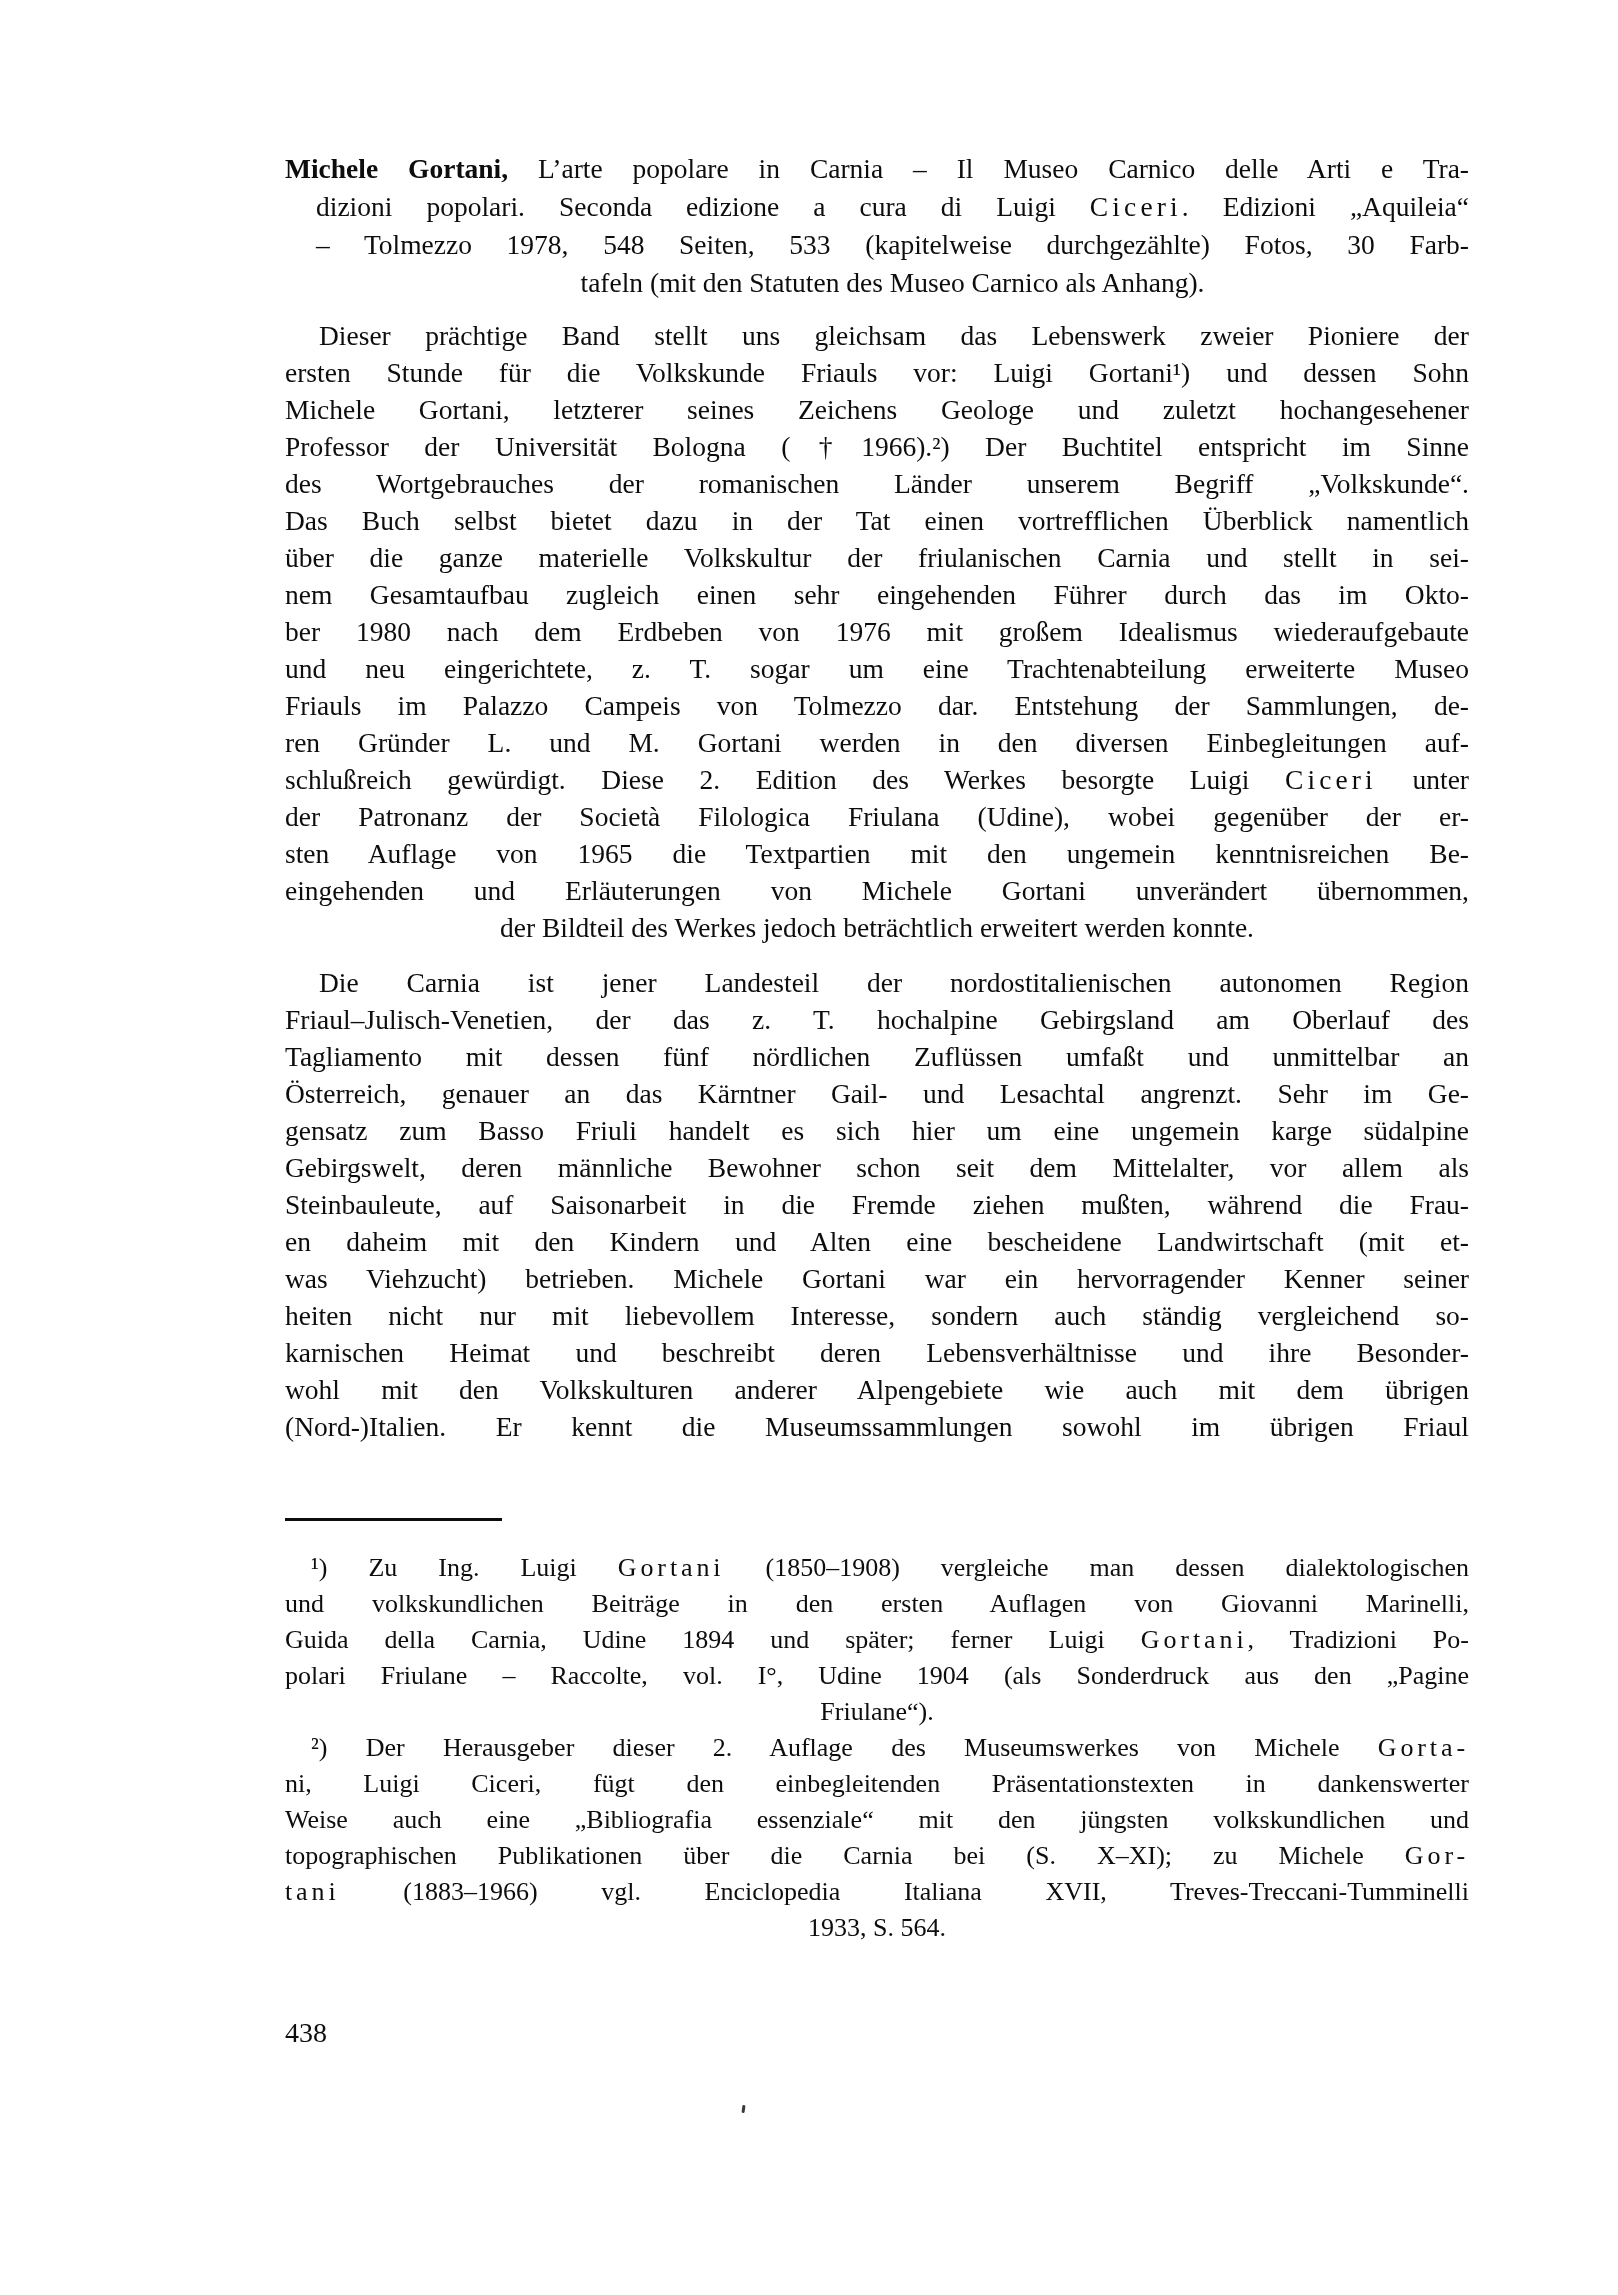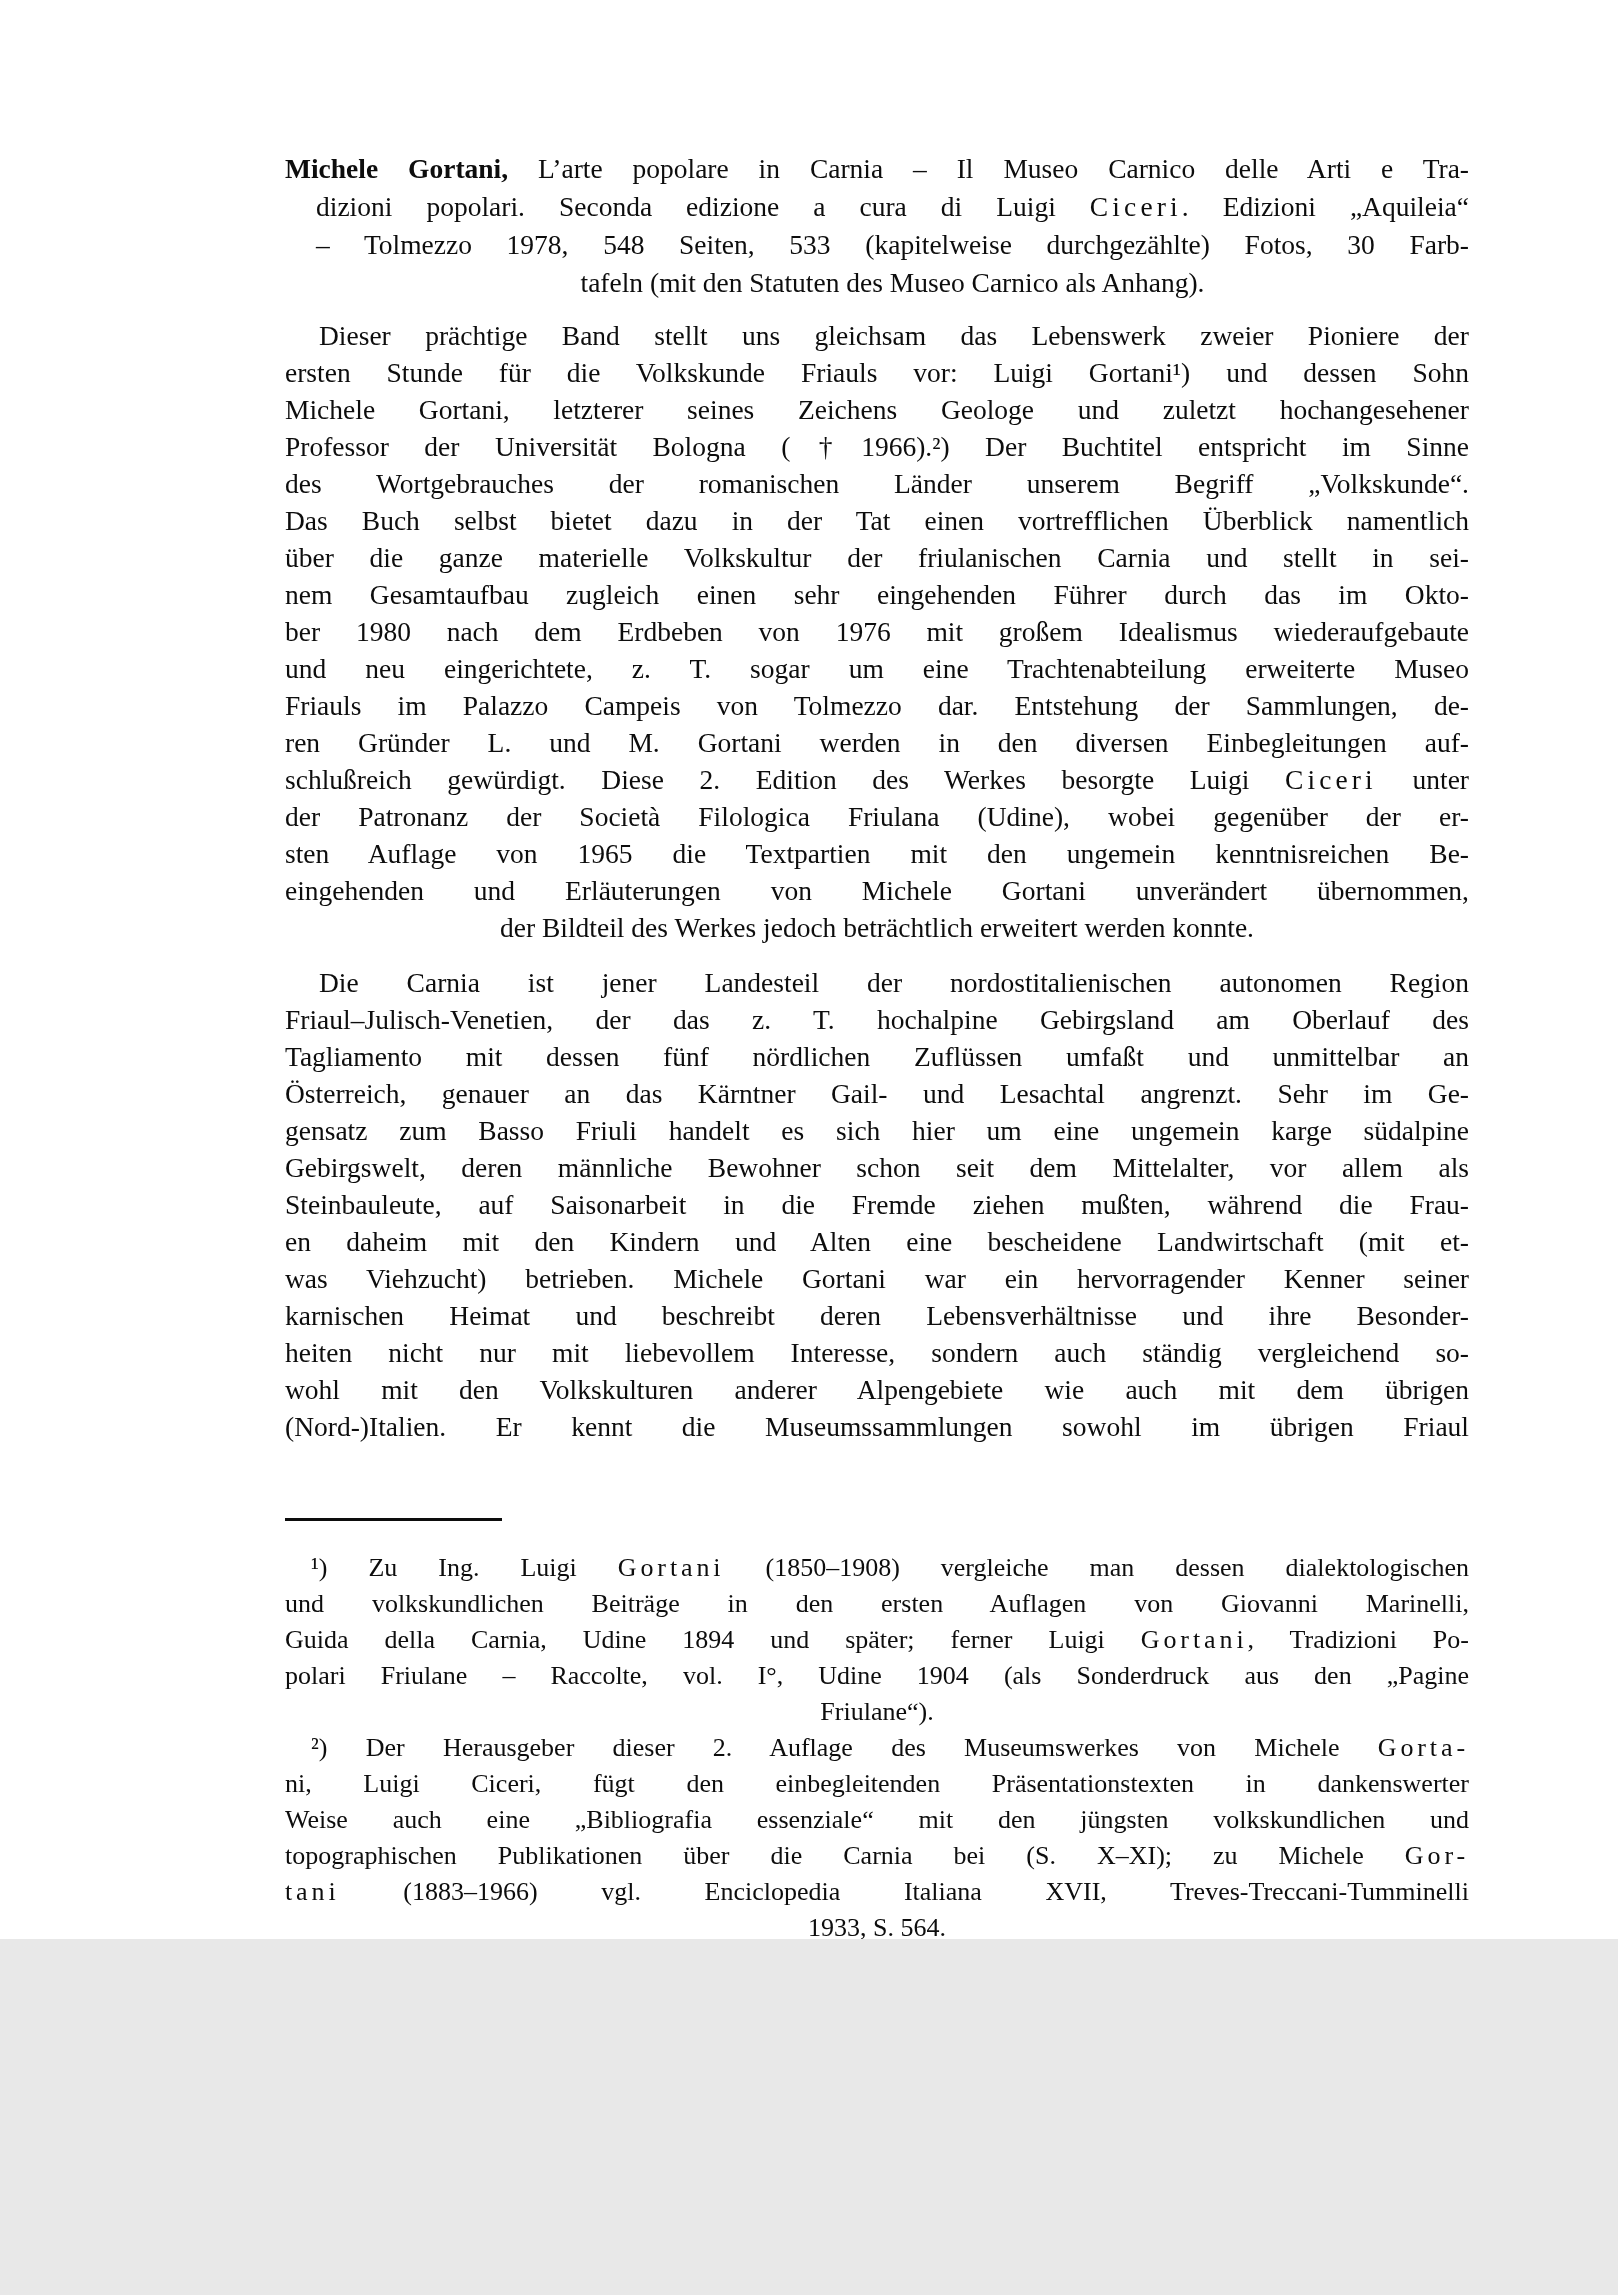--- a/index.html
+++ b/index.html
@@ -1,18 +1,18 @@
 <!DOCTYPE html>
 <html style="font-size:13px"><head>
 <meta charset="utf-8">
 <style>
   html,body{margin:0;padding:0;background:#e8e8e8;}
   .page{
     position:relative;
-    width:1618px;height:1939px;
+    width:1618px;height:2295px;
     background:#ffffff;
     color:#0d0d0d;
     font-family:"Liberation Serif", serif;
     overflow:hidden;
   }
   .column{
     position:absolute;
     left:285px;top:0;
     width:1184px;
   }
@@ -79,22 +79,22 @@
     <div class="block" id="block-p2">
         <div class="tline just ind"><span>Die Carnia ist jener Landesteil der nordostitalienischen autonomen Region</span></div>
         <div class="tline just"><span>Friaul–Julisch-Venetien, der das z. T. hochalpine Gebirgsland am Oberlauf des</span></div>
         <div class="tline just"><span>Tagliamento mit dessen fünf nördlichen Zuflüssen umfaßt und unmittelbar an</span></div>
         <div class="tline just"><span>Österreich, genauer an das Kärntner Gail- und Lesachtal angrenzt. Sehr im Ge-</span></div>
         <div class="tline just"><span>gensatz zum Basso Friuli handelt es sich hier um eine ungemein karge südalpine</span></div>
         <div class="tline just"><span>Gebirgswelt, deren männliche Bewohner schon seit dem Mittelalter, vor allem als</span></div>
         <div class="tline just"><span>Steinbauleute, auf Saisonarbeit in die Fremde ziehen mußten, während die Frau-</span></div>
         <div class="tline just"><span>en daheim mit den Kindern und Alten eine bescheidene Landwirtschaft (mit et-</span></div>
         <div class="tline just"><span>was Viehzucht) betrieben. Michele Gortani war ein hervorragender Kenner seiner</span></div>
+        <div class="tline just"><span>heiten nicht nur mit liebevollem Interesse, sondern auch ständig vergleichend so-</span></div>
         <div class="tline just"><span>karnischen Heimat und beschreibt deren Lebensverhältnisse und ihre Besonder-</span></div>
-        <div class="tline just"><span>heiten nicht nur mit liebevollem Interesse, sondern auch ständig vergleichend so-</span></div>
         <div class="tline just"><span>wohl mit den Volkskulturen anderer Alpengebiete wie auch mit dem übrigen</span></div>
         <div class="tline just"><span>(Nord-)Italien. Er kennt die Museumssammlungen sowohl im übrigen Friaul</span></div>
       </div>
 
     <div class="footnote-rule"></div>
 
     <div class="block" id="block-fn1">
         <div class="tline just ind"><span>¹) Zu Ing. Luigi </span><span class="sp">Gortani</span><span> (1850–1908) vergleiche man dessen dialektologischen</span></div>
         <div class="tline just"><span>und volkskundlichen Beiträge in den ersten Auflagen von Giovanni Marinelli,</span></div>
         <div class="tline just"><span>Guida della Carnia, Udine 1894 und später; ferner Luigi </span><span class="sp">Gortani</span><span>, Tradizioni Po-</span></div>

